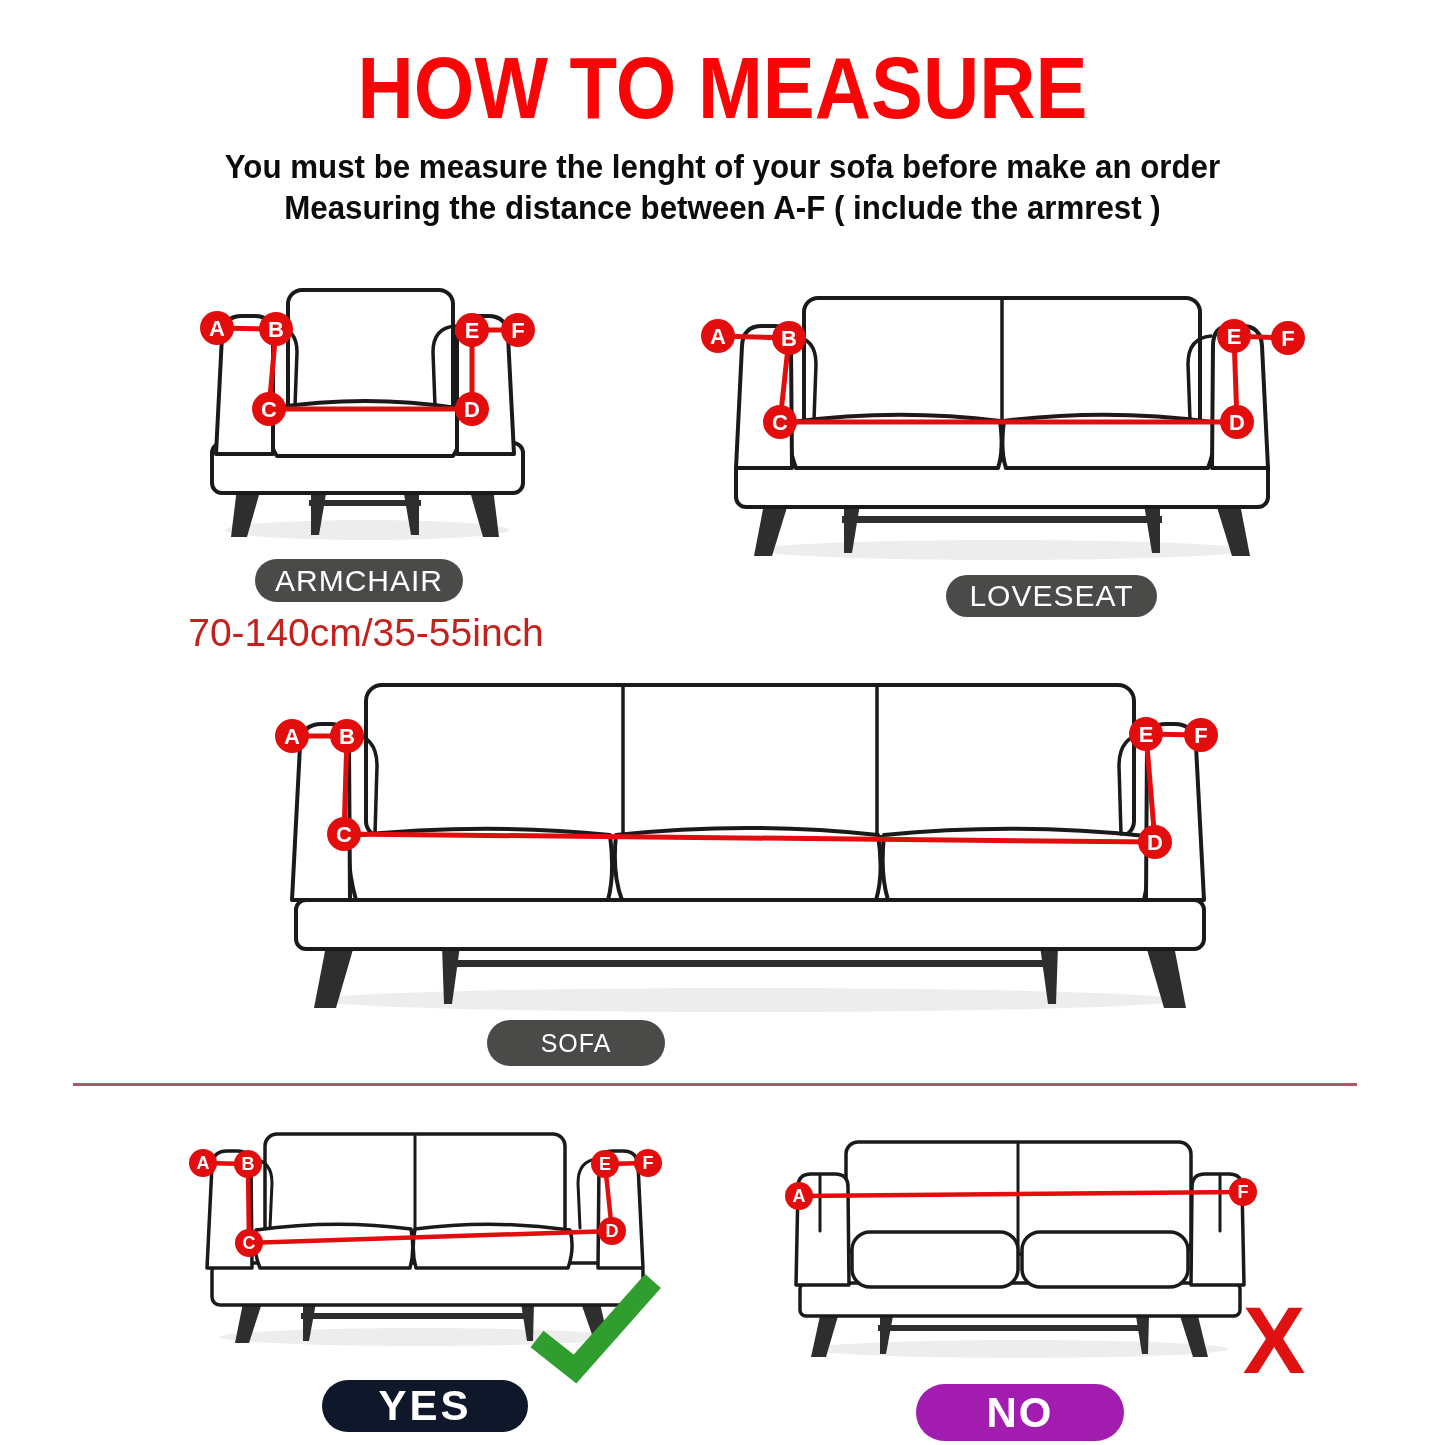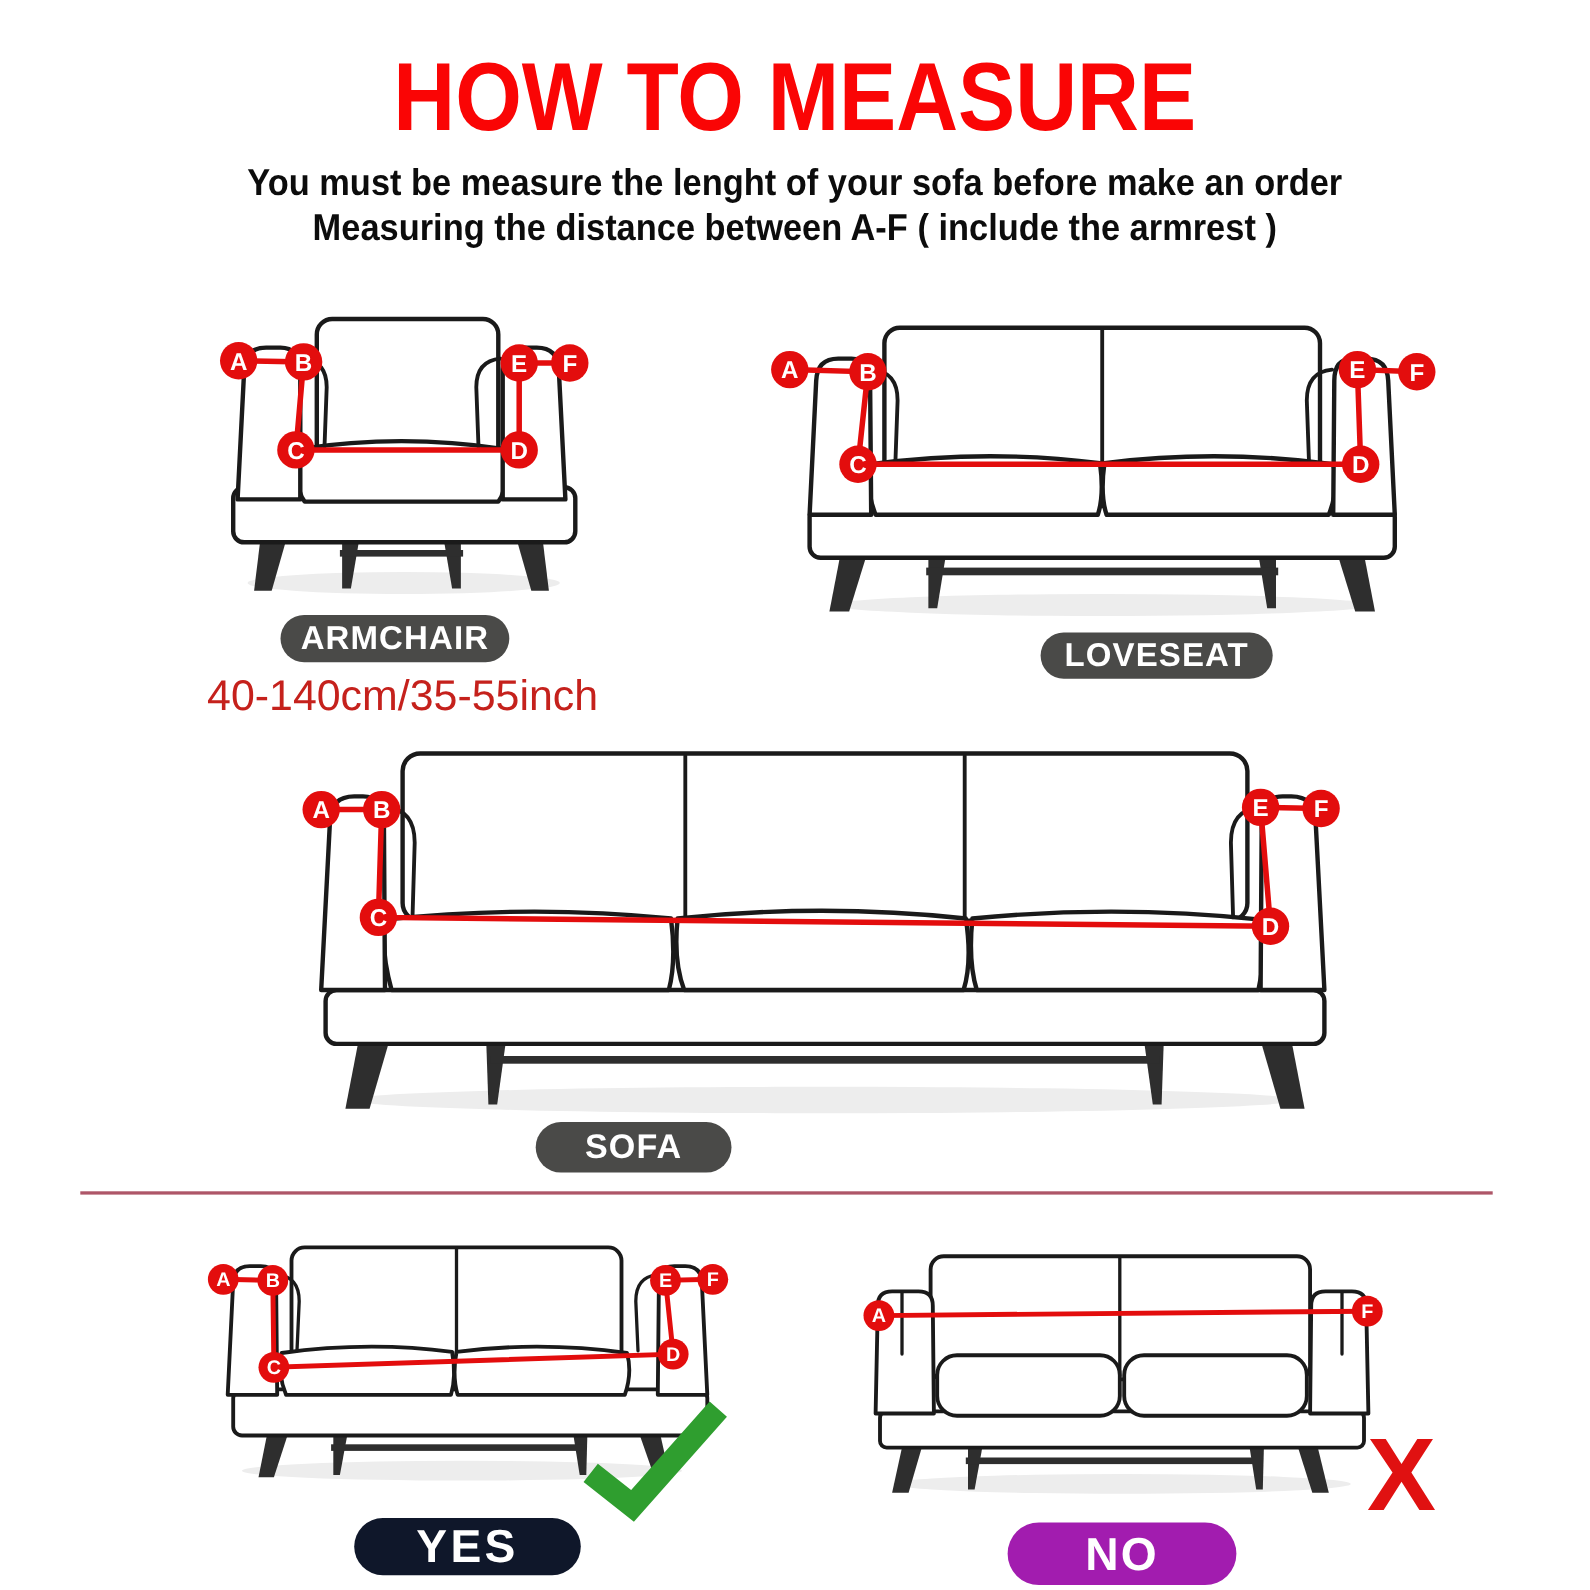--- a/index.html
+++ b/index.html
@@ -28,21 +28,21 @@
   .shadow{fill:#ededed;stroke:none;}
   .redline{stroke:#e30d0d;stroke-width:5;stroke-linecap:round;fill:none;}
   .redline-s{stroke:#e30d0d;stroke-width:4.5;stroke-linecap:round;fill:none;}
   .dot{fill:#e30d0d;stroke:none;}
   .dotlabel{fill:#ffffff;font-weight:700;text-anchor:middle;font-family:"Liberation Sans",sans-serif;}
   .f21{font-size:22px;}
   .f18{font-size:18px;}
   .pill-dark{
     position:absolute;background:#4a4a48;border-radius:999px;
     display:flex;align-items:center;justify-content:center;
-    color:#fff;font-weight:700;letter-spacing:1px;
+    color:#fff;font-weight:400;letter-spacing:1px;
   }
   .range{
     position:absolute;color:#c5211c;font-size:39px;font-weight:400;white-space:nowrap;
   }
   .divider{position:absolute;left:73px;top:1055px;width:1300px;height:3px;background:#ae5668;}
   .verdict{
     position:absolute;border-radius:999px;display:flex;align-items:center;justify-content:center;
     color:#fff;font-weight:700;
   }
   .yes{left:322px;top:1352px;width:206px;height:52px;background:#0f172a;font-size:42px;letter-spacing:3px;}
@@ -83,21 +83,21 @@
       <text class="dotlabel f21" x="84" y="137">C</text>
       <circle class="dot" cx="287" cy="129" r="17"></circle>
       <text class="dotlabel f21" x="287" y="137">D</text>
       <circle class="dot" cx="287" cy="50" r="17"></circle>
       <text class="dotlabel f21" x="287" y="58">E</text>
       <circle class="dot" cx="333" cy="50" r="17"></circle>
       <text class="dotlabel f21" x="333" y="58">F</text>
     </g>
   </svg>
   <div class="pill-dark" style="left:255px;top:531px;width:208px;height:43px;font-size:30px;">ARMCHAIR</div>
-  <div class="range" style="left:146px;top:583px;width:440px;text-align:center;">40-140cm/35-55inch</div>
+  <div class="range" style="left:146px;top:583px;width:440px;text-align:center;">70-140cm/35-55inch</div>
 
   <svg class="fig" style="left:692px;top:262px;" width="620" height="280" viewBox="0 0 620 280">
     <ellipse class="shadow" cx="310" cy="260" rx="245" ry="10"></ellipse>
     <rect class="ln" x="112" y="8" width="396" height="136" rx="14"></rect>
     <line class="ln-thin" x1="310" y1="10" x2="310" y2="140"></line>
     <polygon class="leg" points="72,214 96,214 80,266 62,266"></polygon>
     <polygon class="leg" points="152,214 168,214 160,263 152,263"></polygon>
     <polygon class="leg" points="452,214 468,214 468,263 460,263"></polygon>
     <polygon class="leg" points="524,214 548,214 558,266 540,266"></polygon>
     <rect class="leg" x="150" y="226" width="320" height="7"></rect>
@@ -153,21 +153,21 @@
       <circle class="dot" cx="84" cy="156" r="17"></circle>
       <text class="dotlabel f21" x="84" y="164">C</text>
       <circle class="dot" cx="895" cy="164" r="17"></circle>
       <text class="dotlabel f21" x="895" y="172">D</text>
       <circle class="dot" cx="886" cy="56" r="17"></circle>
       <text class="dotlabel f21" x="886" y="64">E</text>
       <circle class="dot" cx="941" cy="57" r="17"></circle>
       <text class="dotlabel f21" x="941" y="65">F</text>
     </g>
   </svg>
-  <div class="pill-dark" style="left:487px;top:992px;width:178px;height:46px;font-size:31px;">SOFA</div>
+  <div class="pill-dark" style="left:487px;top:992px;width:178px;height:46px;font-size:25px;">SOFA</div>
 
   <div class="divider"></div>
 
   <svg class="fig" style="left:185px;top:1095px;" width="510" height="260" viewBox="0 0 510 260">
     <ellipse class="shadow" cx="235" cy="214" rx="200" ry="9"></ellipse>
     <rect class="ln-s" x="80" y="11" width="300" height="110" rx="12"></rect>
     <line class="lns-thin" x1="230" y1="13" x2="230" y2="118"></line>
     <polygon class="leg" points="58,180 77,180 64,220 50,220"></polygon>
     <polygon class="leg" points="118,180 131,180 124,218 118,218"></polygon>
     <polygon class="leg" points="336,180 349,180 348,218 342,218"></polygon>

